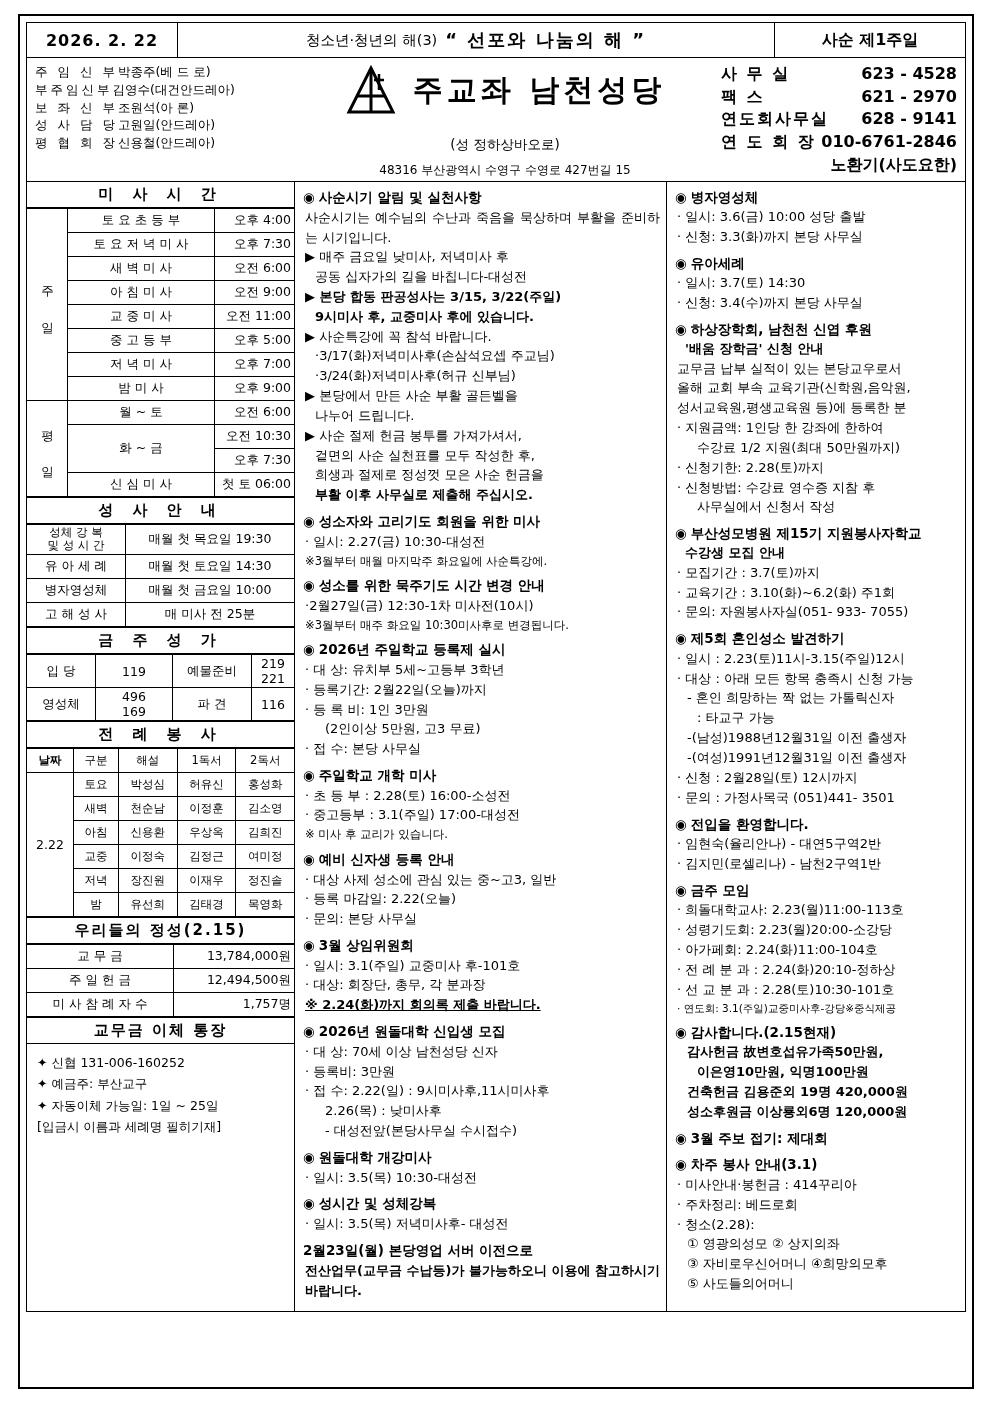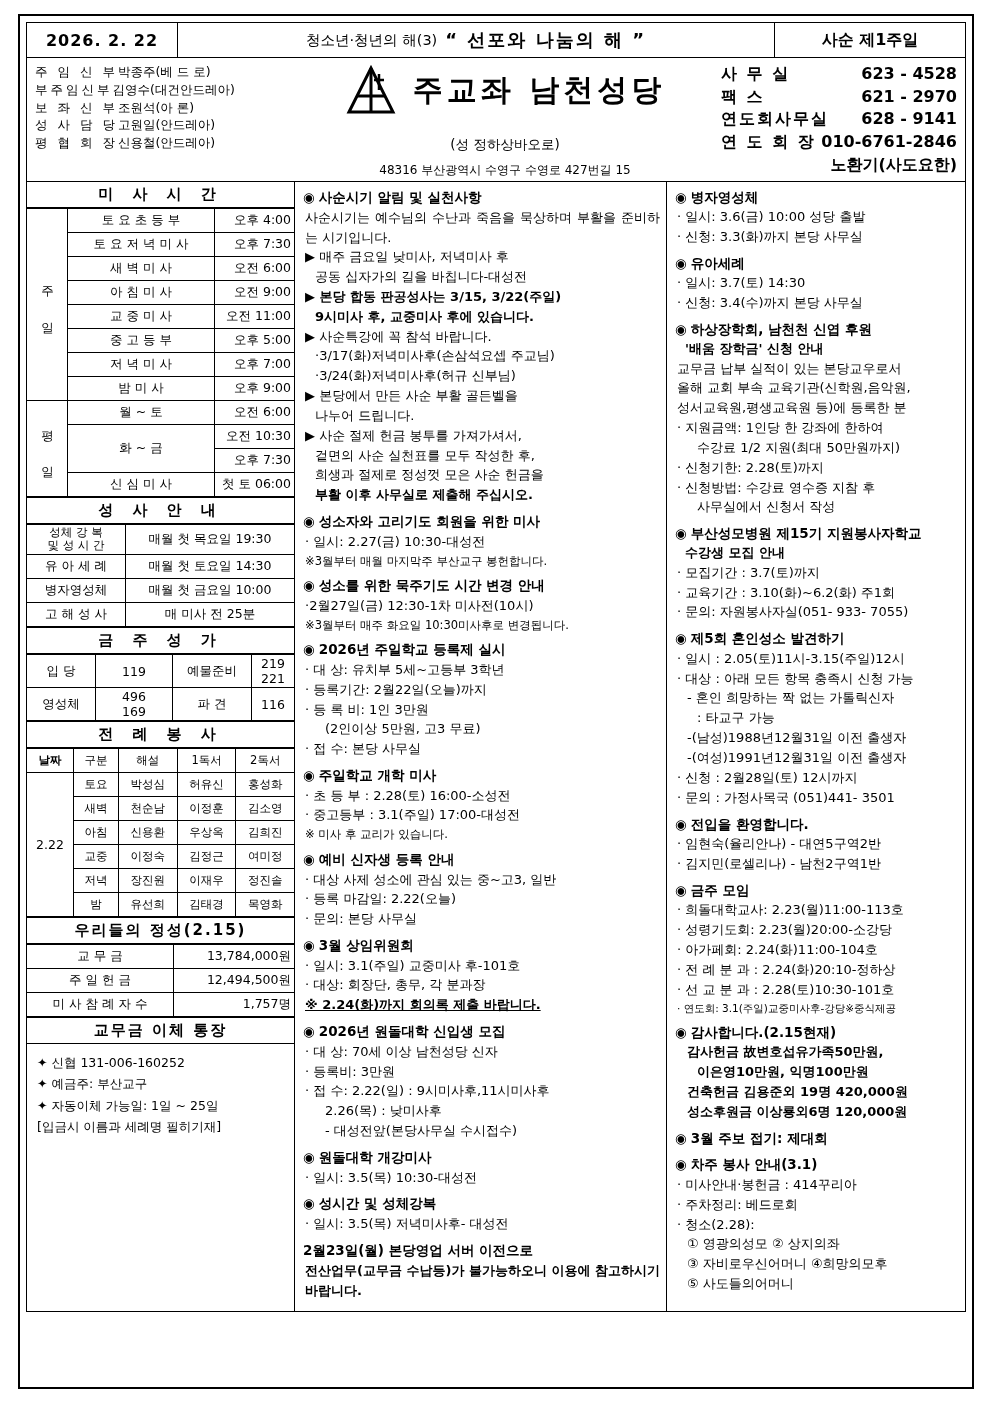--- a/index.html
+++ b/index.html
@@ -338,21 +338,21 @@
               <p class="bold ind">부활 이후 사무실로 제출해 주십시오.</p>
             </div>
           </div>
           <div class="item">
             <div class="head">
               <span class="bullet">◉</span>
               <span>성소자와 고리기도 회원을 위한 미사</span>
             </div>
             <div class="body">
               <p class="">· 일시: 2.27(금) 10:30-대성전</p>
-              <p class="small">※3월부터 매월 마지막주 부산교구 봉헌합니다.</p>
+              <p class="small">※3월부터 매월 마지막주 화요일에 사순특강에.</p>
             </div>
           </div>
           <div class="item">
             <div class="head">
               <span class="bullet">◉</span>
               <span>성소를 위한 묵주기도 시간 변경 안내</span>
             </div>
             <div class="body">
               <p class="">·2월27일(금) 12:30-1차 미사전(10시)</p>
               <p class="small">※3월부터 매주 화요일 10:30미사후로 변경됩니다.</p>
@@ -494,21 +494,21 @@
               <p class="">· 교육기간 :  3.10(화)~6.2(화)  주1회</p>
               <p class="">· 문의: 자원봉사자실(051- 933- 7055)</p>
             </div>
           </div>
           <div class="item">
             <div class="head">
               <span class="bullet">◉</span>
               <span>제5회 혼인성소 발견하기</span>
             </div>
             <div class="body">
-              <p class="">· 일시 :  2.05(토)11시-3.15(주일)12시</p>
+              <p class="">· 일시 :  2.23(토)11시-3.15(주일)12시</p>
               <p class="">· 대상 :  아래 모든 항목 충족시 신청 가능</p>
               <p class="ind">- 혼인 희망하는 짝 없는 가톨릭신자</p>
               <p class="ind2">: 타교구 가능</p>
               <p class="ind">-(남성)1988년12월31일 이전 출생자</p>
               <p class="ind">-(여성)1991년12월31일 이전 출생자</p>
               <p class="">· 신청 :  2월28일(토)  12시까지</p>
               <p class="">· 문의 :  가정사목국 (051)441- 3501</p>
             </div>
           </div>
           <div class="item">

